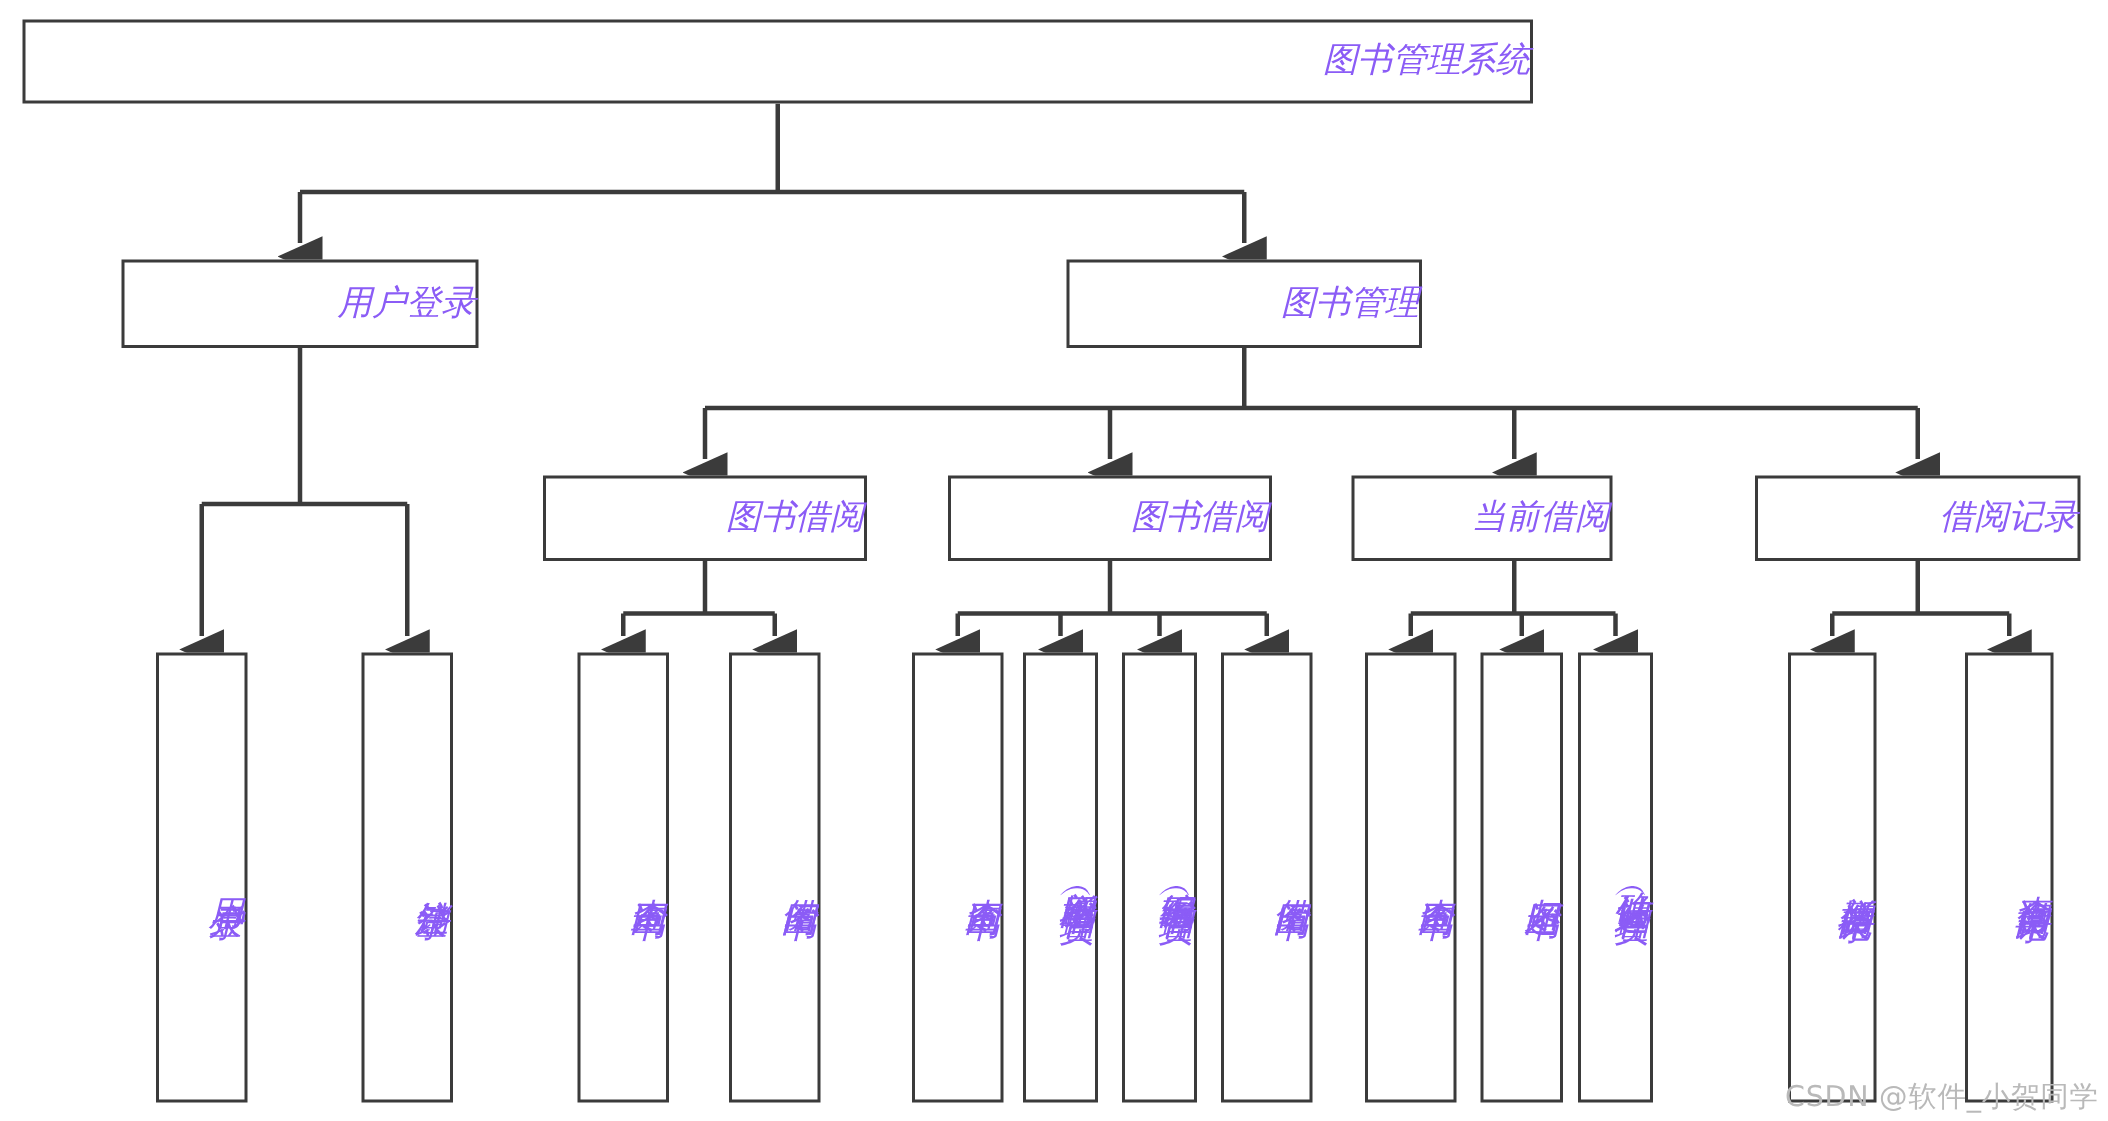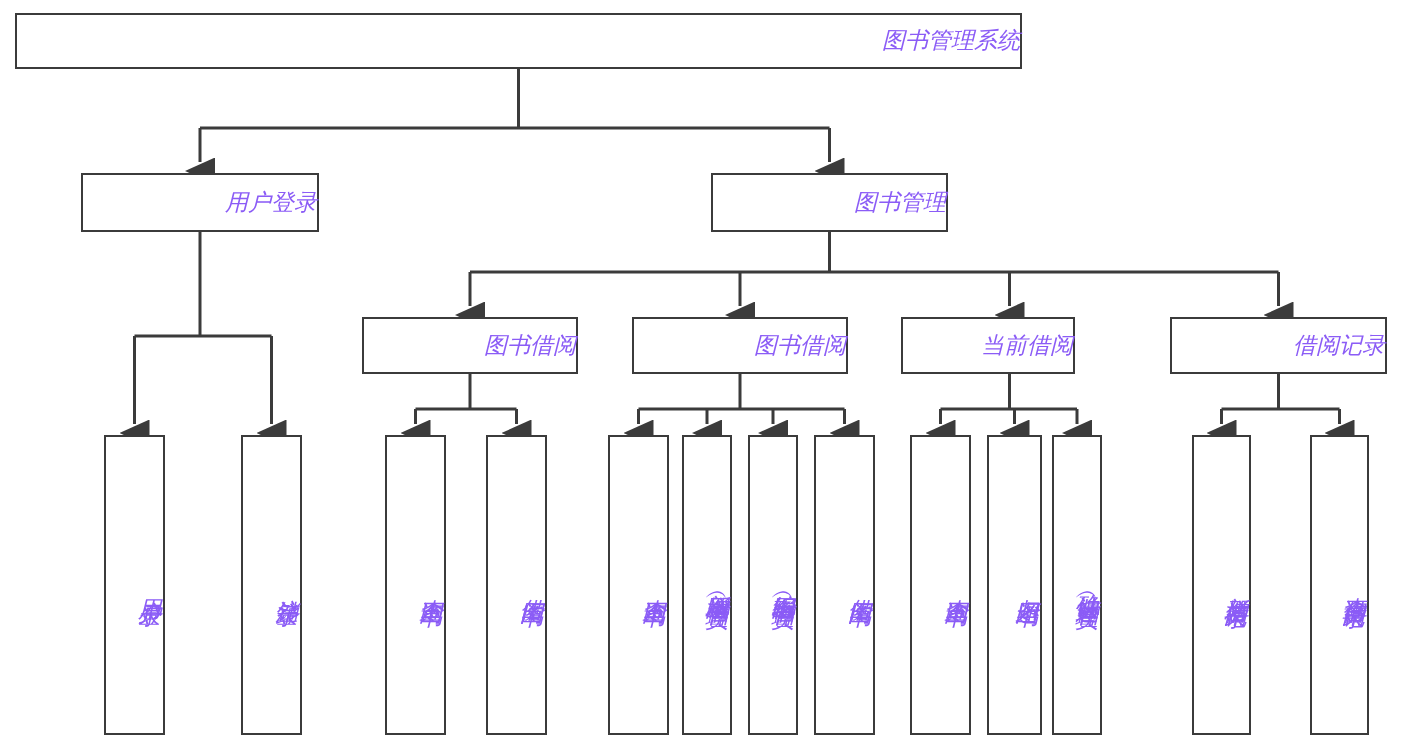--- a/index.html
+++ b/index.html
@@ -164,14 +164,15 @@
         <span class="label">确认归还（管理员）</span>
       </div>
       <div class="node vertical leaf" style="left: 1192px; top: 435px; width: 59px; height: 300px;">
         <span class="label">新增借阅记录</span>
       </div>
       <div class="node vertical leaf" style="left: 1310px; top: 435px; width: 59px; height: 300px;">
         <span class="label">查询借阅记录</span>
       </div>
     </div>
 
+  <div class="watermark" style="left: 1190px; top: 718px;">CSDN @软件_小贺同学</div>
 
 </div>
 
 </body></html>

